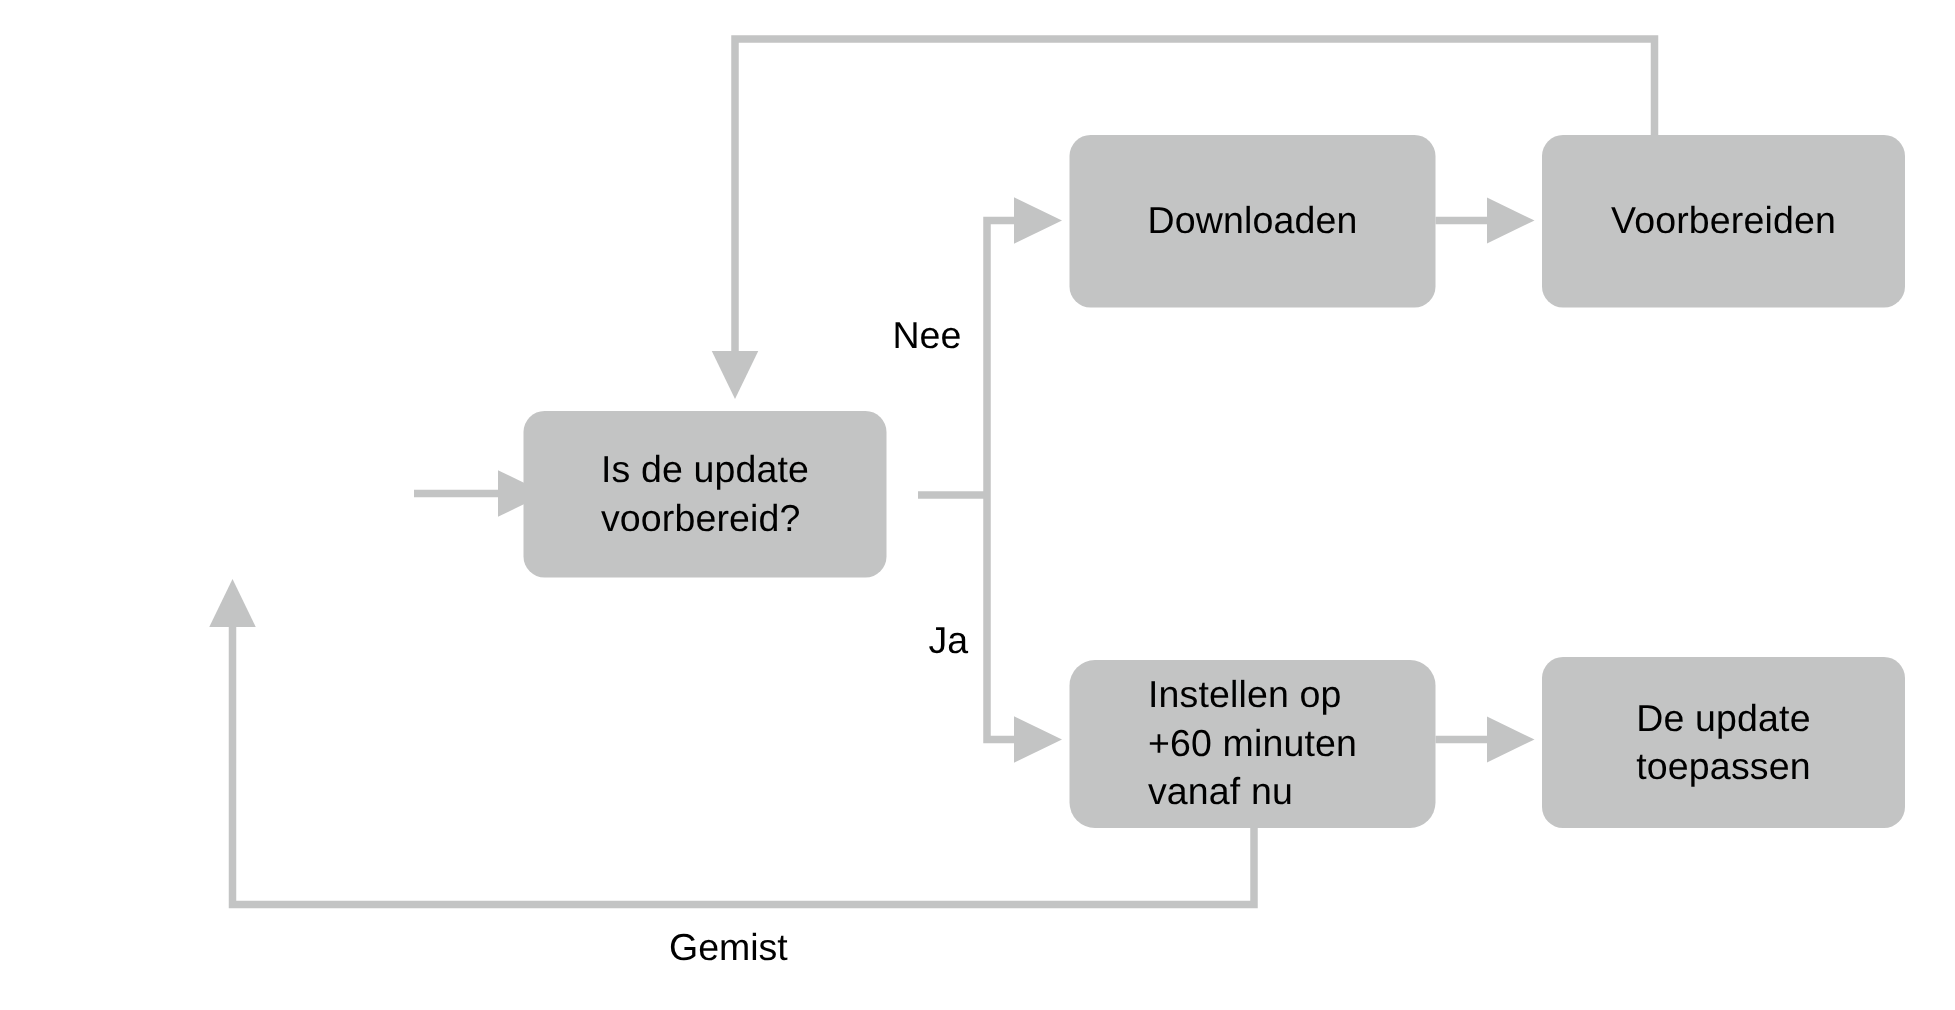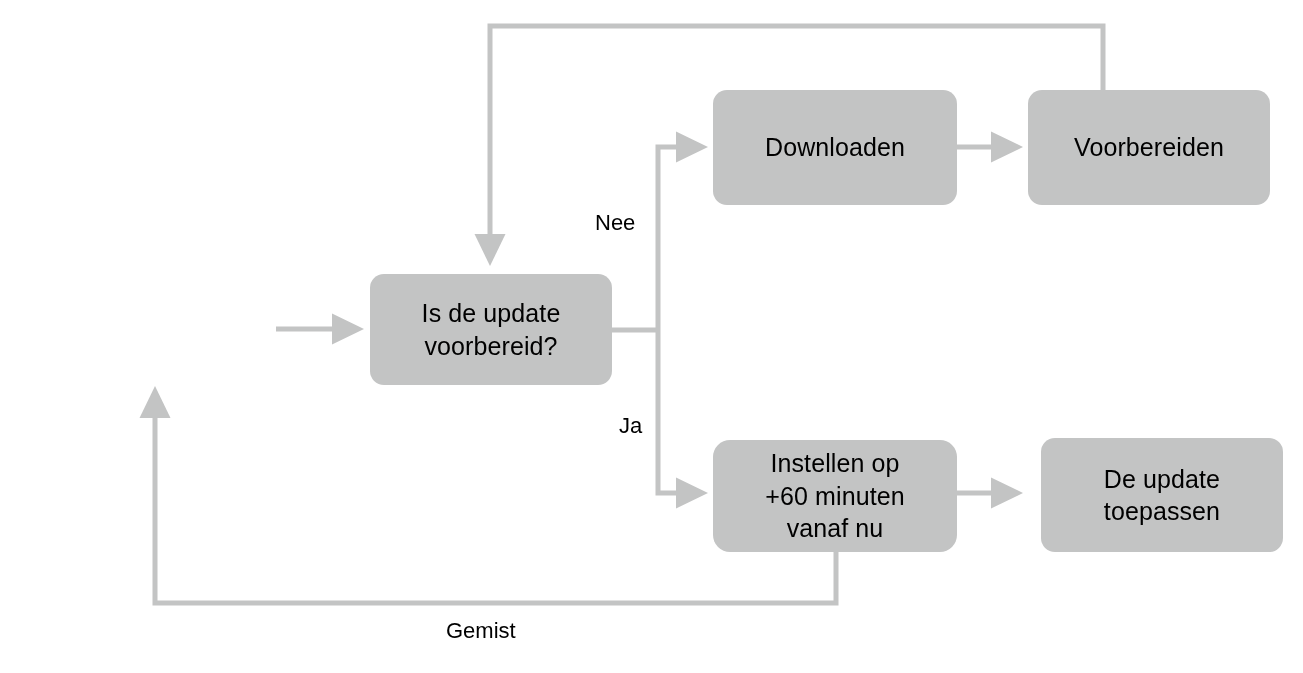--- a/index.html
+++ b/index.html
@@ -25,33 +25,32 @@
     width: 1303px;
     height: 673px;
   }
   .node {
     position: absolute;
     background: #c3c4c4;
     border-radius: 14px;
     display: flex;
     align-items: center;
     justify-content: center;
-    text-align: center;
     color: #000000;
     font-size: 25px;
     line-height: 1.30;
     letter-spacing: 0.1px;
     box-sizing: border-box;
     padding: 4px 10px;
     white-space: pre-line;
   }
   .edge-label {
     position: absolute;
     color: #000000;
-    font-size: 22px;
+    font-size: 25px;
     line-height: 1.1;
     white-space: nowrap;
   }
 </style>
 </head>
 <body>
 
 <div id="canvas">
 
   <svg id="edges" viewBox="0 0 1303 673" width="1303" height="673" xmlns="http://www.w3.org/2000/svg">
@@ -76,40 +75,40 @@
       <path d="M1103,90 L1103,26 L490,26 L490,250" marker-end="url(#arrowhead)"></path>
 
       <path d="M957,493 L1007,493" marker-end="url(#arrowhead)"></path>
 
       <path d="M836,552 L836,603 L155,603 L155,402" marker-end="url(#arrowhead)"></path>
 
     </g>
   </svg>
 
 
-  <div class="node" style="left:370px; top:274px; width:242px; height:111px;">
+  <div class="node" style="left:349px; top:274px; width:242px; height:111px;">
     <span>Is de update
 voorbereid?</span>
   </div>
 
   <div class="node" style="left:713px; top:90px; width:244px; height:115px;">
     <span>Downloaden</span>
   </div>
 
   <div class="node" style="left:1028px; top:90px; width:242px; height:115px;">
     <span>Voorbereiden</span>
   </div>
 
   <div class="node" style="left:713px; top:440px; width:244px; height:112px;border-radius:17px;">
     <span>Instellen op
 +60 minuten
 vanaf nu</span>
   </div>
 
-  <div class="node" style="left:1028px; top:438px; width:242px; height:114px;margin-left:13px;">
+  <div class="node" style="left:1028px; top:438px; width:242px; height:114px;">
     <span>De update
 toepassen</span>
   </div>
 
   <div class="edge-label" style="left:595px; top:211px;">Nee</div>
 
   <div class="edge-label" style="left:619px; top:414px;text-align:center;">Ja</div>
 
   <div class="edge-label" style="left:446px; top:619px;">Gemist</div>
 

